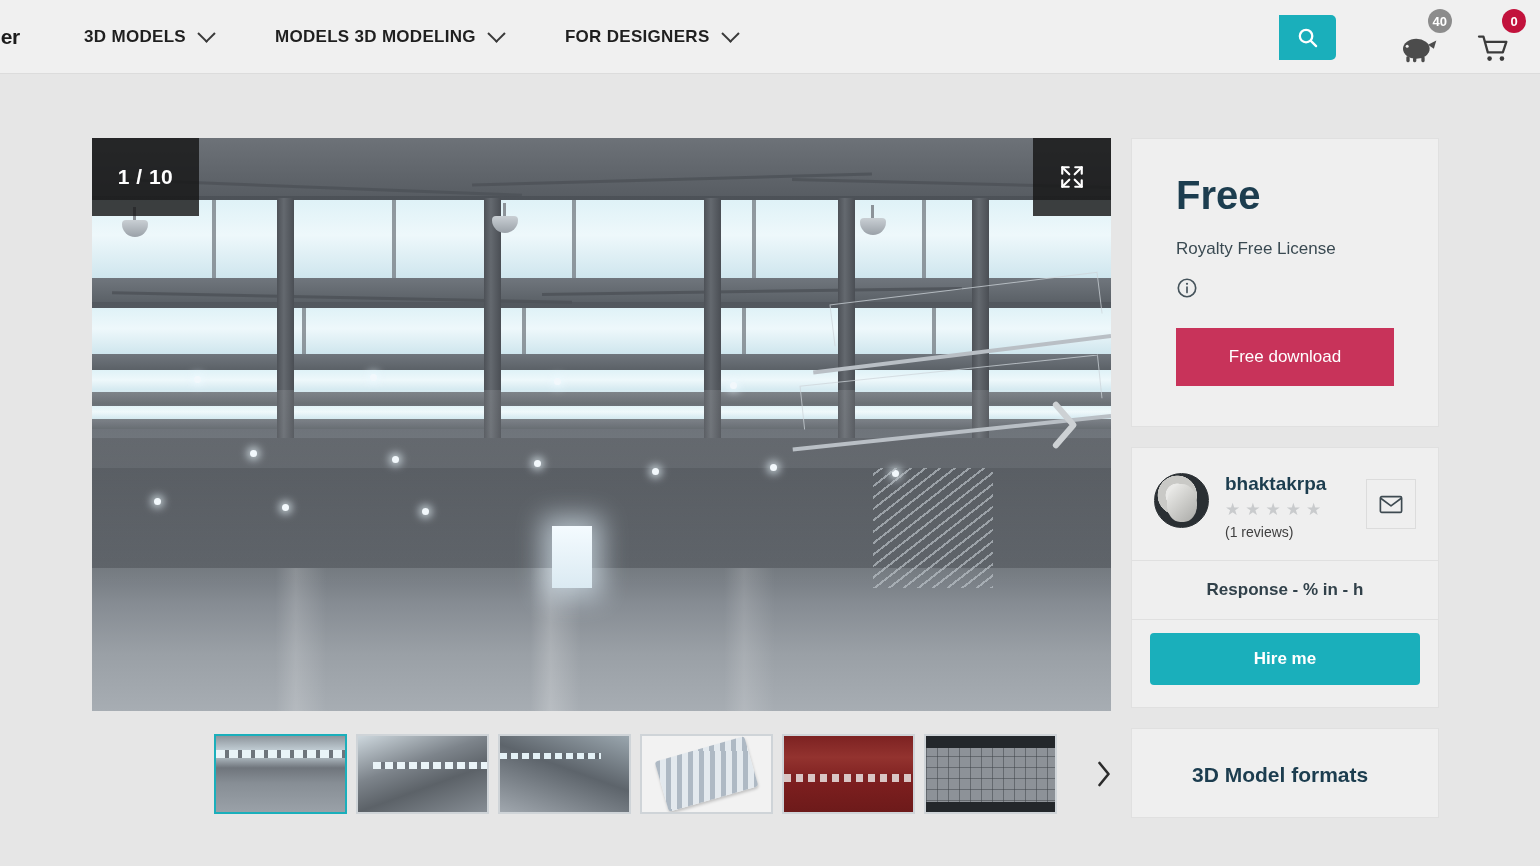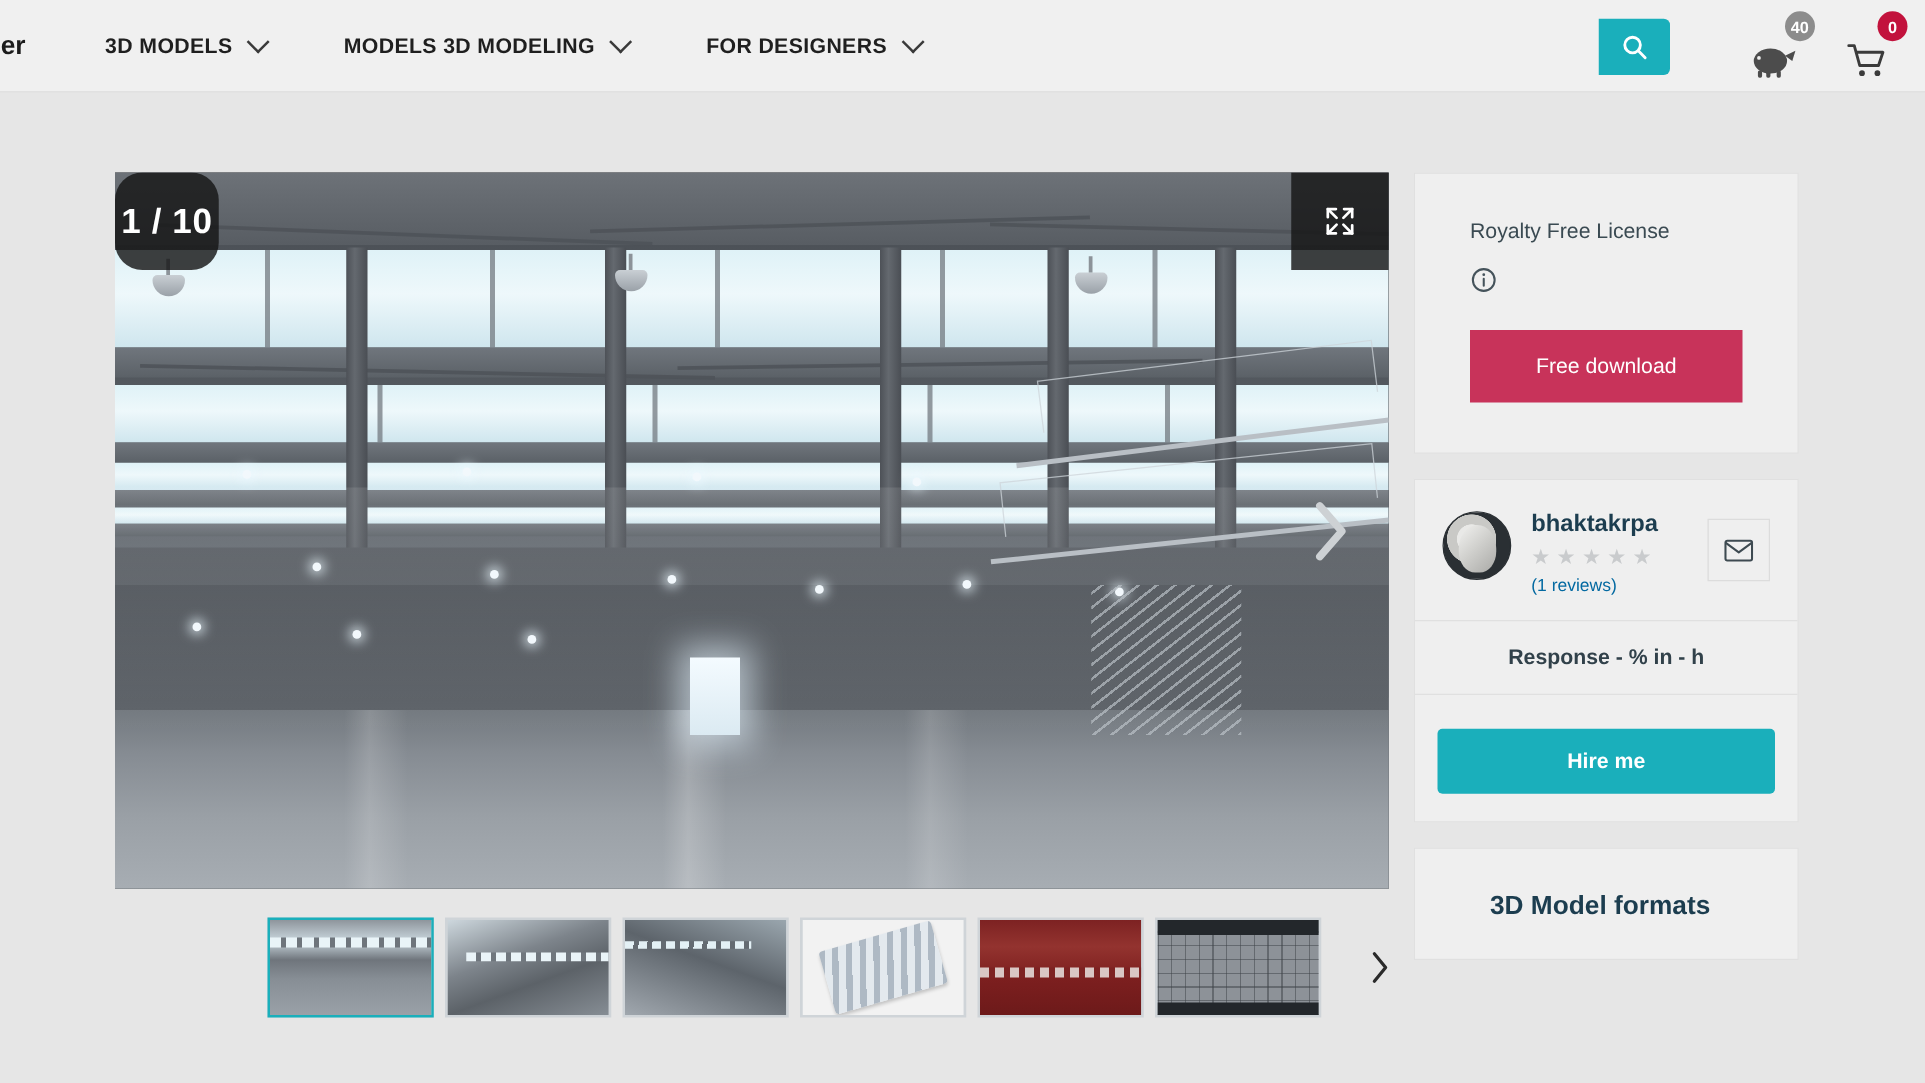--- a/index.html
+++ b/index.html
@@ -161,24 +161,24 @@
     background: repeating-linear-gradient(-38deg, rgba(190,197,203,.65) 0 2px, transparent 2px 9px);
   }
   .sheen {
     position:absolute; left:0; right:0; top:252px; height:200px;
     background: linear-gradient(180deg, rgba(255,255,255,.10), rgba(255,255,255,0));
     pointer-events:none;
   }
 
   .counter {
     position: absolute; left: 0; top: 0;
-    width: 83px; height: 78px;
+    width: 107px; height: 78px;
     background: rgba(22,22,22,.82);
     display: flex; align-items: center; justify-content: center;
-    color: #fff; font-size: 28px; font-weight: bold; letter-spacing: .5px; border-radius: 22px;
+    color: #fff; font-size: 21px; font-weight: bold; letter-spacing: .5px;
   }
   .fullscreen-btn {
     position: absolute; right: 0; top: 0;
     width: 78px; height: 78px;
     background: rgba(22,22,22,.82);
     display: flex; align-items: center; justify-content: center;
     cursor: pointer;
   }
   .next-slide {
     position: absolute; right: 22px; top: 50%;
@@ -265,33 +265,33 @@
   }
   .avatar::after {
     content:''; position:absolute; left:12px; top:10px; width:30px; height:38px;
     border-radius: 50% 50% 44% 44%;
     background: linear-gradient(135deg,#f2f2f0 0%,#cfcfcc 48%,#a9a9a6 100%);
   }
   .author-meta { flex: 1; min-width: 0; }
   .author-name { font-size: 19px; font-weight: bold; color: #1c3d4f; margin-bottom: 6px; }
   .stars { display:flex; gap:5px; margin-bottom: 6px; }
   .star { color: #c9cbcd; font-size: 17px; line-height: 1; }
-  .reviews { font-size: 14px; color: #0369a1; cursor: pointer; }
+  .reviews { font-size: 14px; color: #404040; cursor: pointer; }
   .mail-btn {
     width: 50px; height: 50px;
     border: 1px solid #dcdcdc; background: #efefef;
     display:flex; align-items:center; justify-content:center;
     cursor:pointer; flex:none; margin-left: 8px; margin-top: 6px;
   }
   .response {
     border-top: 1px solid #e0e0e0;
     text-align: center; padding: 19px 0;
     font-size: 17px; font-weight: bold; color: #31414a;
   }
-  .hire-wrap { border-top: 1px solid #e0e0e0; padding: 27px 18px 22px; }
+  .hire-wrap { border-top: 1px solid #e0e0e0; padding: 13px 18px 22px; }
   .hire-btn {
     display:block; width:100%;
     background: #1aafbb; border:none; border-radius: 4px;
     color:#fff; font-size:17px; font-weight:bold;
     font-family: "Liberation Sans", sans-serif;
     padding: 16px 0; cursor:pointer;
   }
   .card-formats { padding: 34px 32px 30px; }
   .formats-title { font-size: 21px; font-weight: bold; color: #1c3d4f; margin-left: 28px; }
 </style>
@@ -461,20 +461,21 @@
     <div class="thumbs-next">
       <svg width="17" height="28" viewBox="0 0 16 28" fill="none" stroke="#2b2b2b" stroke-width="2.6" stroke-linecap="round" stroke-linejoin="round">
         <polyline points="4,3 13,14 4,25"></polyline>
       </svg>
     </div>
   </div>
 
   <aside class="sidebar">
 
     <section class="card card-price">
+      <div class="price">Free</div>
       <div class="license">Royalty Free License</div>
       <svg class="info-icon" viewBox="0 0 24 24" fill="none" stroke="#45535b" stroke-width="1.8">
         <circle cx="12" cy="12" r="9.5"></circle>
         <circle cx="12" cy="7.4" r="1.2" fill="#45535b" stroke="none"></circle>
         <line x1="12" y1="11" x2="12" y2="17" stroke-linecap="round"></line>
       </svg>
       <button class="dl-btn">Free download</button>
     </section>
 
     <section class="card card-author">

